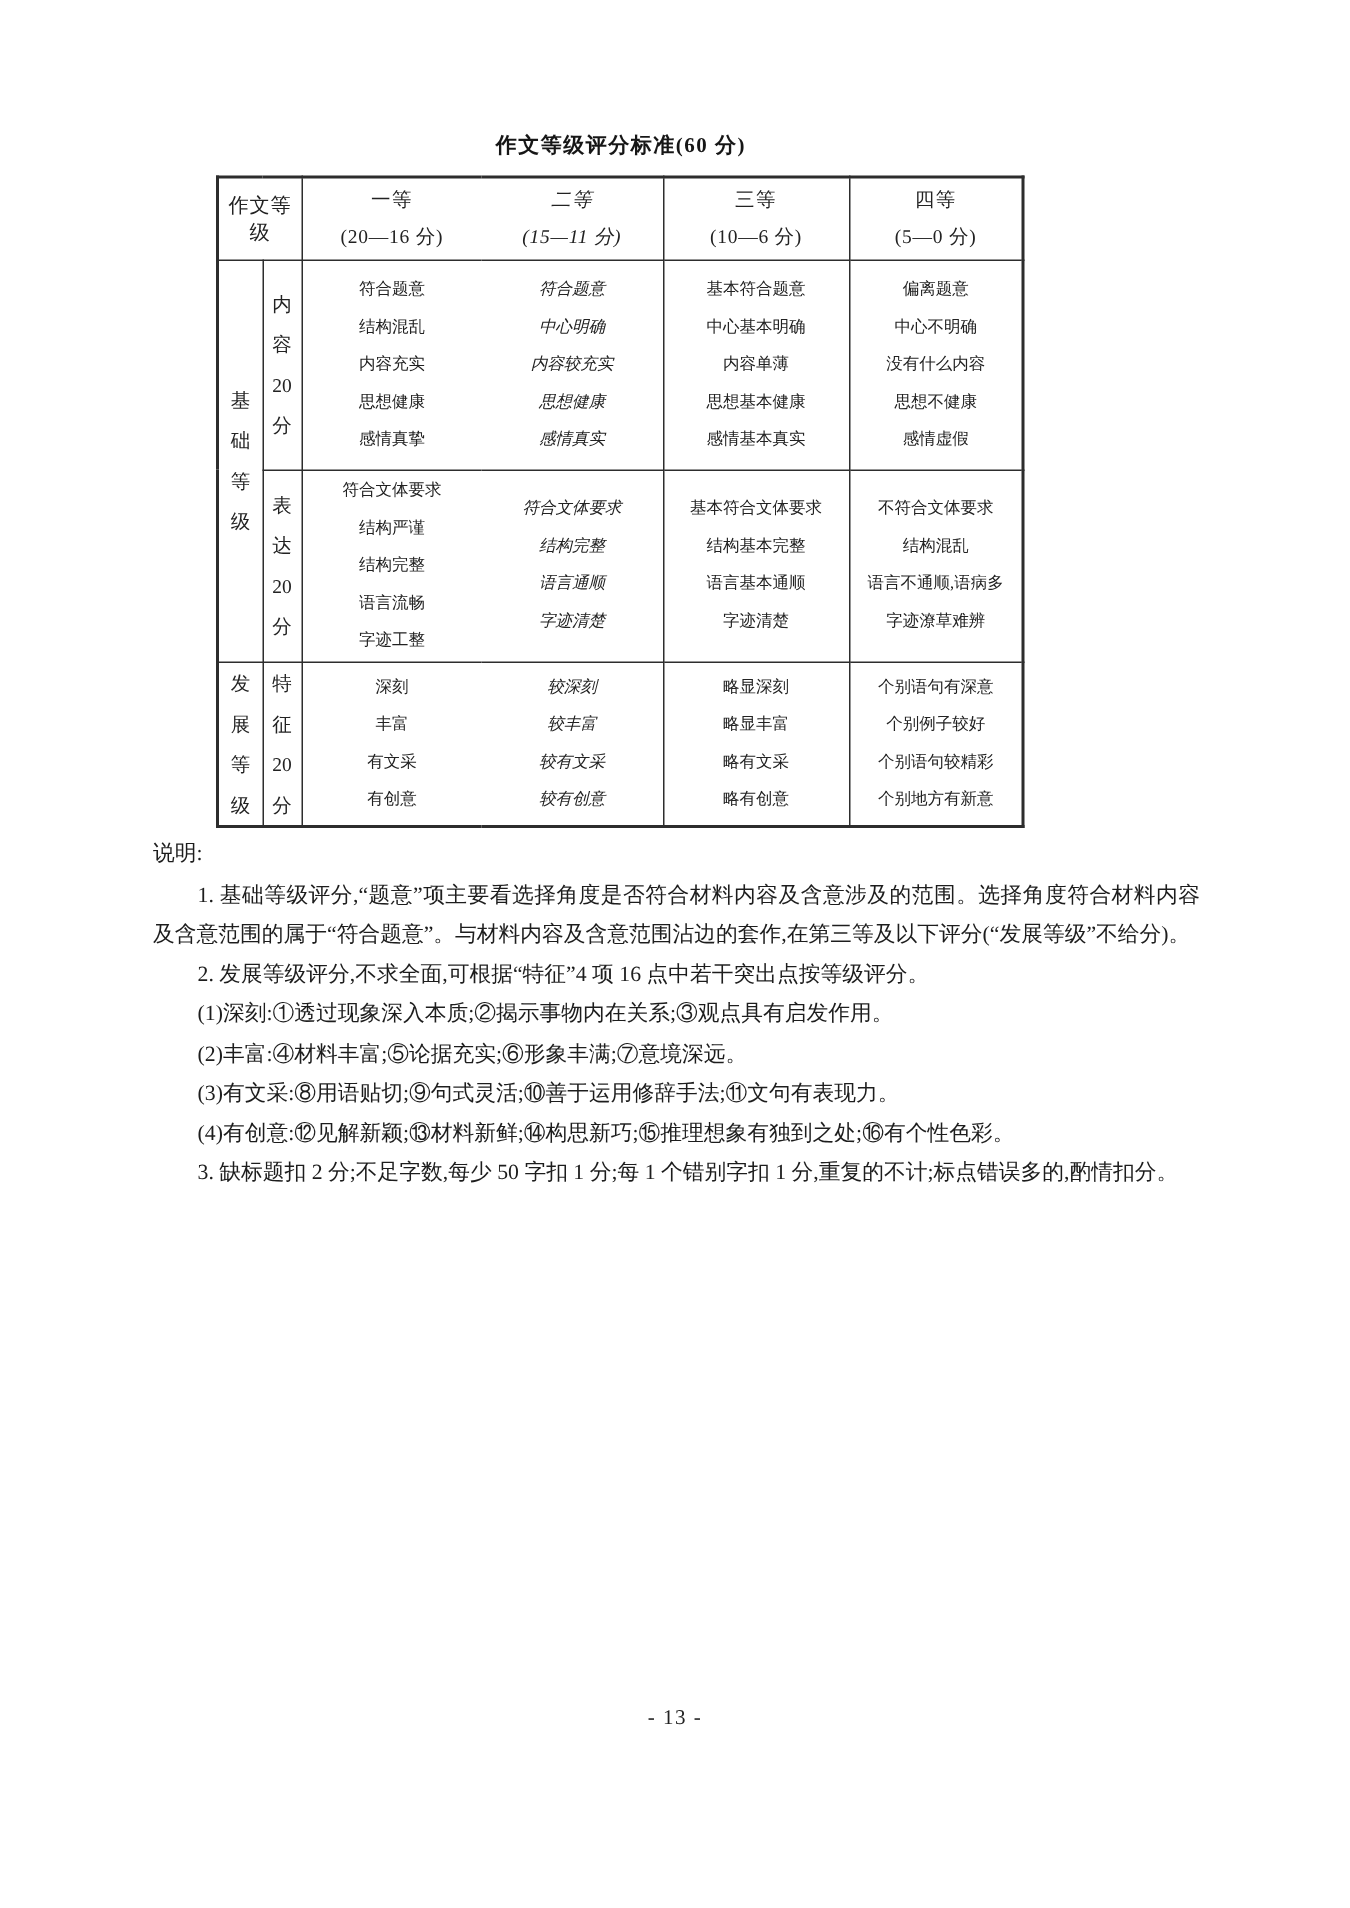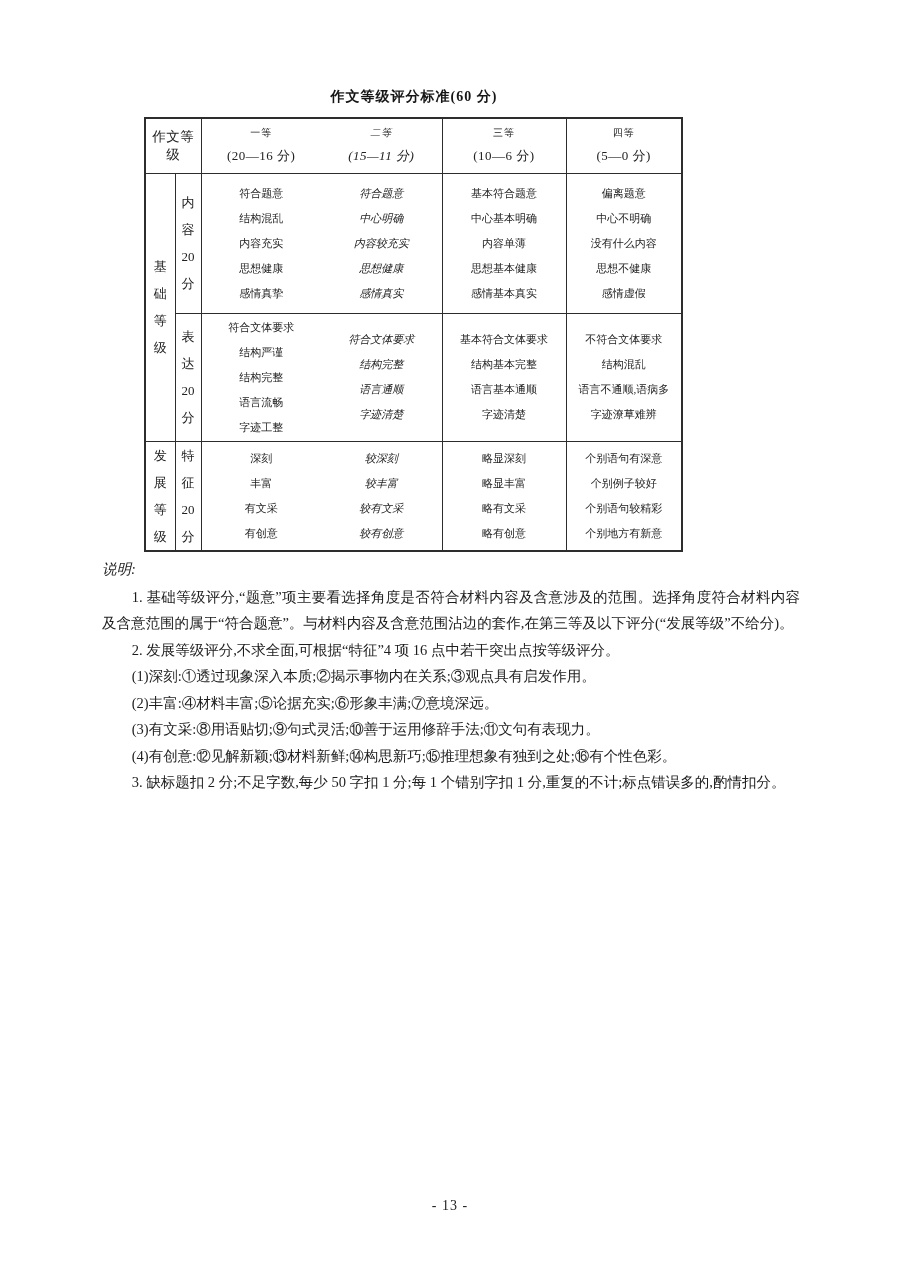--- a/index.html
+++ b/index.html
@@ -39,42 +39,42 @@
   
   td.noR { border-right: none !important; }
   td.noL { border-left: none !important; font-style: italic; }
 
   tr.hdr-row   { height: 55px;  }
   tr.row-nei   { height: 140px; }
   tr.row-biao  { height: 128px; }
   tr.row-te    { height: 102px; }
 
   .corner { font-size: 13.5px; letter-spacing: 0.5px; }
-  .ghead  { font-size: 10px; letter-spacing: 1px; }
+  .ghead  { font-size: 13px; letter-spacing: 1px; }
   .grange { font-size: 13px; margin-top: 7px; letter-spacing: 0.5px; }
 
   .cl { line-height: 25px; font-size: 11px; white-space: nowrap; }
   .vchar { line-height: 27px; font-size: 13px; }
 
   
   .notes {
     position: absolute;
     left: 102px; top: 556px; width: 698px;
     font-size: 14.5px;
     line-height: 26.5px;
     text-align: justify;
     color: #1d1d1d;
   }
-  .notes-heading { text-indent: 0; margin: 0 0 1px 0; font-style: italic; }
+  .notes-heading { text-indent: 0; margin: 0 0 1px 0; }
   p.note { margin: 0; text-indent: 2.05em; }
 
   
   .pageno {
     position: absolute;
-    left: 0; top: 1198px; width: 900px;
+    left: 0; top: 1138px; width: 900px;
     text-align: center;
     font-size: 14px;
     color: #222;
     letter-spacing: 1px;
   }
 </style>
 </head>
 <body>
 
 <div class="doc-title">作文等级评分标准(60 分)</div>

